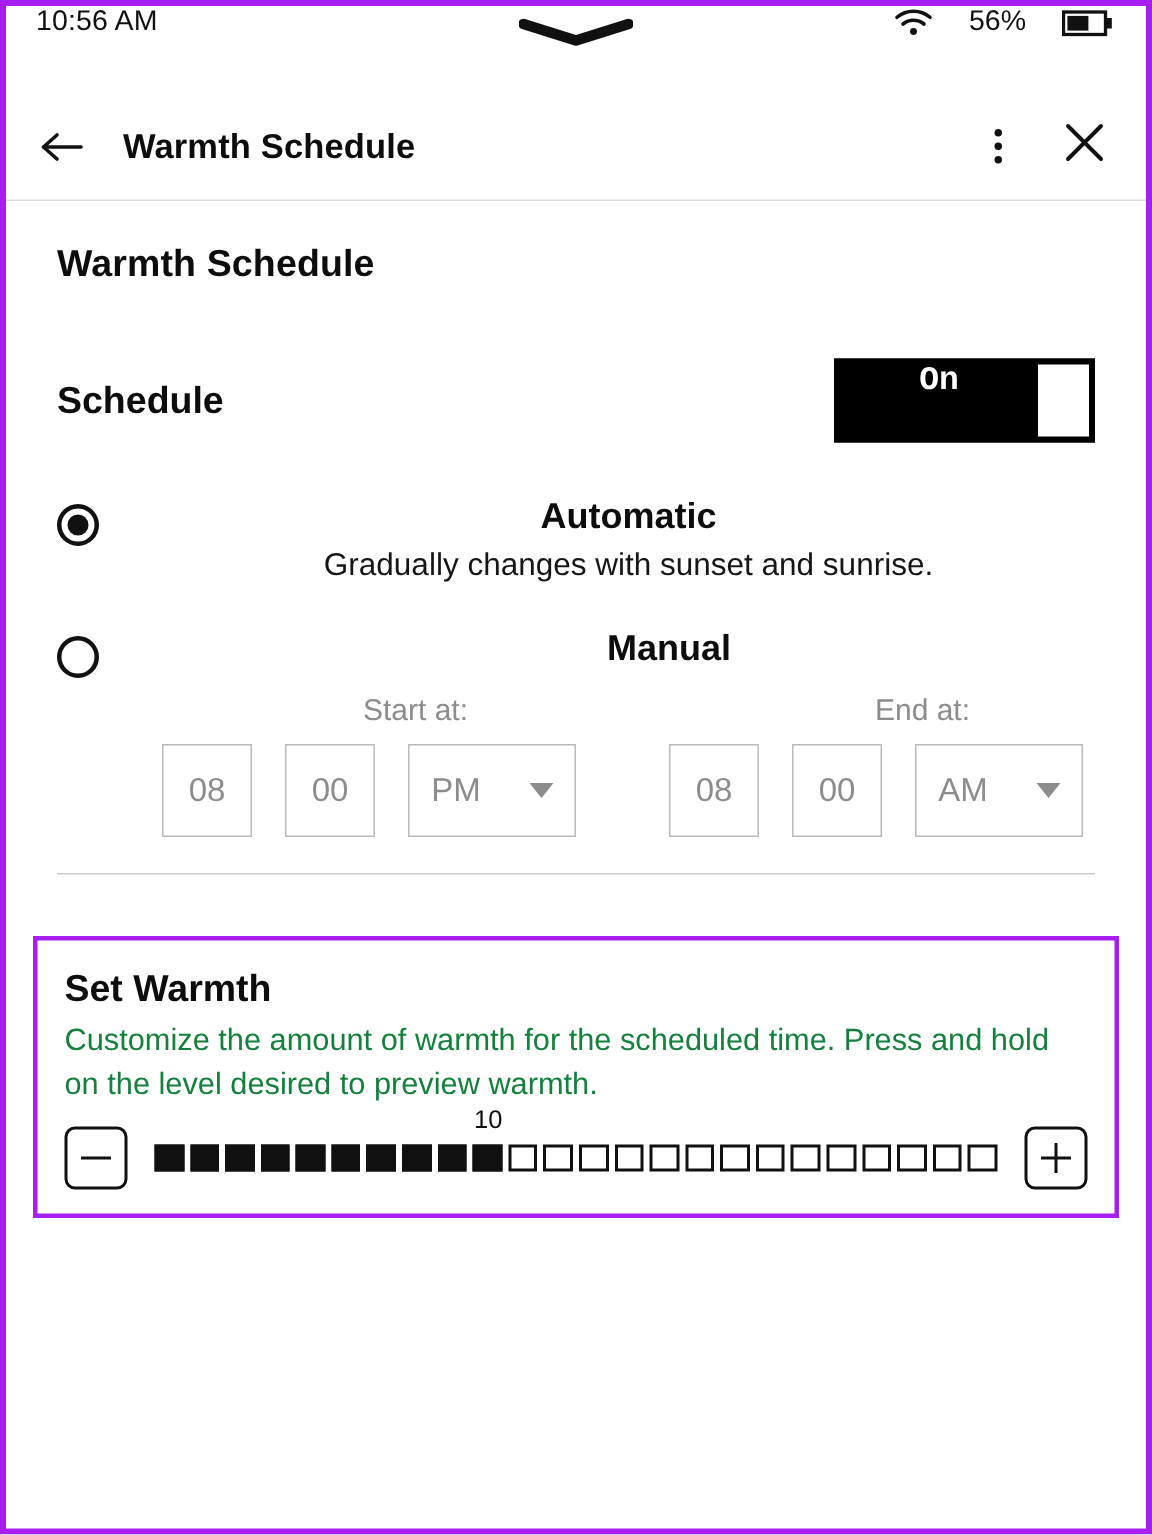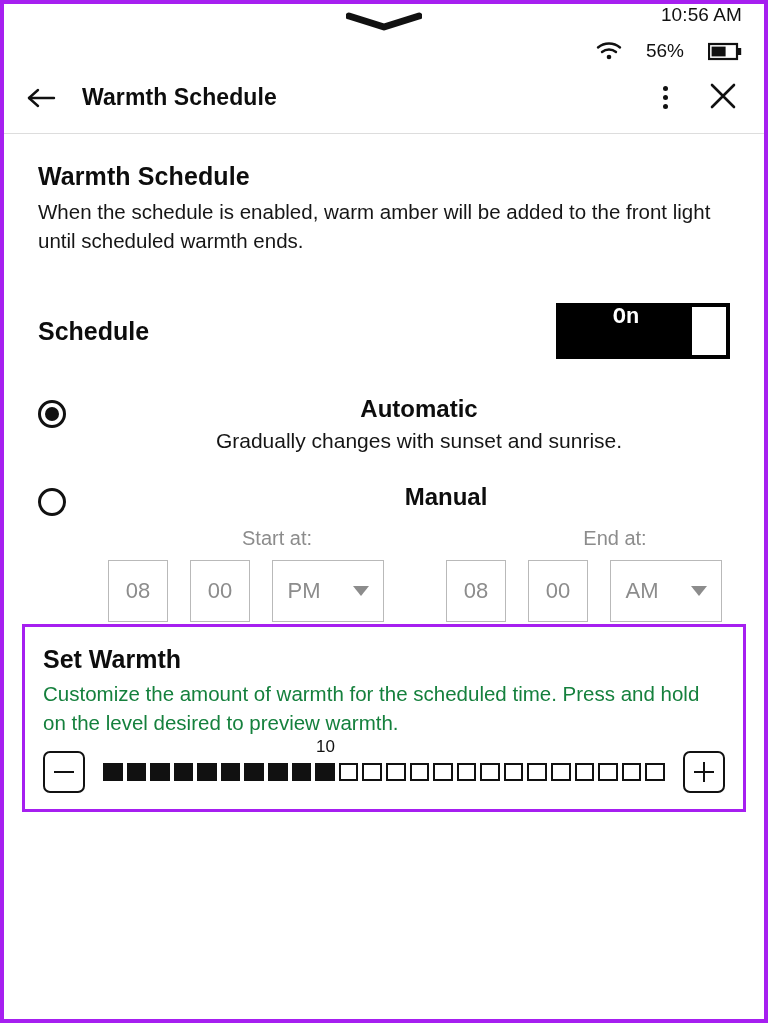--- a/index.html
+++ b/index.html
@@ -19,24 +19,23 @@
     background: #ffffff;
     border: 4px solid #a61ff0;
     overflow: hidden;
   }
 
   
   .statusbar {
     position: relative;
     height: 58px;
     display: flex;
-    align-items: flex-end;
+    align-items: flex-start;
     justify-content: space-between;
     padding: 0 22px 0 20px;
-    flex-direction: column;
   }
   .status-time {
     font-size: 19px;
     color: #111111;
     letter-spacing: 0.1px;
   }
   .status-right {
     display: flex;
     align-items: center;
     gap: 24px;
@@ -328,21 +327,20 @@
           <path d="M4 4 L26 26 M26 4 L4 26" fill="none" stroke="#111111" stroke-width="2.6" stroke-linecap="round"></path>
         </svg>
       </div>
     </div>
   </div>
 
   <div class="content">
 
     <div class="block-intro">
       <div class="sec-title">Warmth Schedule</div>
-      <div class="sec-desc">When the schedule is enabled, warm amber will be added to the front light until scheduled warmth ends.</div>
     </div>
 
     <div class="schedule-row">
       <div class="schedule-label">Schedule</div>
       <div class="toggle">
         <div class="toggle-text">On</div>
         <div class="toggle-knob"></div>
       </div>
     </div>
 

